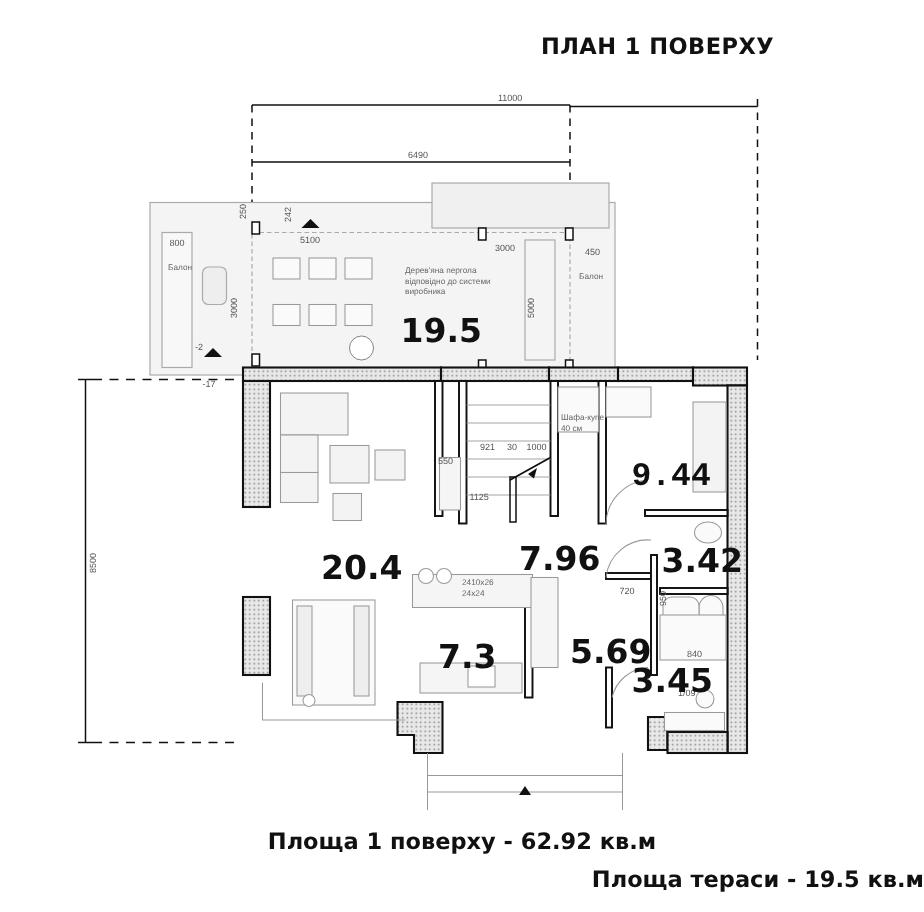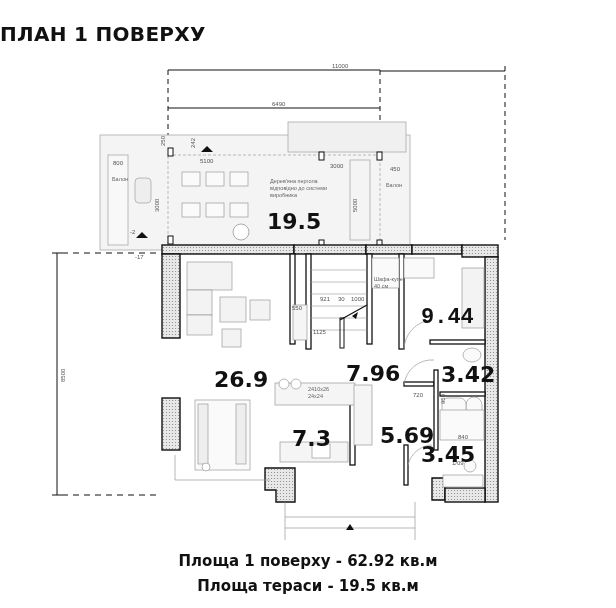--- a/index.html
+++ b/index.html
@@ -1,17 +1,17 @@
 <!DOCTYPE html>
 <html><head>
 <meta charset="utf-8">
 <style>
   html,body{margin:0;padding:0;background:#ffffff;}
   body{width:616px;height:608px;position:relative;overflow:hidden;font-family:"DejaVu Sans",sans-serif;}
-  .title{position:absolute;left:0;top:22px;width:516px;text-align:left;font-weight:bold;font-size:20px;color:#111;letter-spacing:0.3px;}
+  .title{position:absolute;left:0;top:22px;width:516px;text-align:right;font-weight:bold;font-size:15px;color:#111;letter-spacing:0.3px;}
   .plan{position:absolute;left:0;top:0;}
   .lbl{position:absolute;font-weight:bold;color:#111;font-size:22px;line-height:1;}
   .dim{position:absolute;font-size:6px;color:#555;line-height:1;font-family:"Liberation Sans",sans-serif;}
   .dimv{position:absolute;font-size:6px;color:#555;line-height:1;transform:rotate(-90deg);transform-origin:left top;font-family:"Liberation Sans",sans-serif;}
   .note{position:absolute;font-size:5.5px;color:#666;line-height:1.25;font-family:"Liberation Sans",sans-serif;}
   .footer{position:absolute;left:0;width:616px;text-align:center;font-weight:bold;font-size:15px;color:#111;}
 </style>
 </head>
 <body>
 
@@ -184,22 +184,22 @@
 <div class="dim" style="left:458px;top:434px;">840</div>
 <div class="dim" style="left:452px;top:460px;">1/09</div>
 
 <div class="note" style="left:112px;top:176px;">Балон</div>
 <div class="note" style="left:386px;top:182px;">Балон</div>
 <div class="note" style="left:270px;top:178px;width:70px;">Дерев'яна пергола відповідно до системи виробника</div>
 <div class="note" style="left:374px;top:276px;width:30px;">Шафа-купе 40 см</div>
 <div class="note" style="left:308px;top:386px;width:28px;">2410х26 24х24</div>
 
 <div class="lbl" style="left:267px;top:211px;">19.5</div>
-<div class="lbl" style="left:214px;top:369px;">26.9</div>
+<div class="lbl" style="left:214px;top:369px;">20.4</div>
 <div class="lbl" style="left:292px;top:428px;">7.3</div>
 <div class="lbl" style="left:346px;top:363px;">7.96</div>
 <div class="lbl" style="left:421px;top:307px;font-family:Liberation Mono, monospace;">9.44</div>
 <div class="lbl" style="left:441px;top:364px;">3.42</div>
 <div class="lbl" style="left:380px;top:425px;">5.69</div>
 <div class="lbl" style="left:421px;top:444px;">3.45</div>
 
 <div class="footer" style="top:552px;">Площа 1 поверху - 62.92 кв.м</div>
-<div class="footer" style="top:577px;">Площа тераси - 19.5 кв.м</div>
+<div class="footer" style="top:577px;text-align:right;">Площа тераси - 19.5 кв.м</div>
 
 </body></html>

